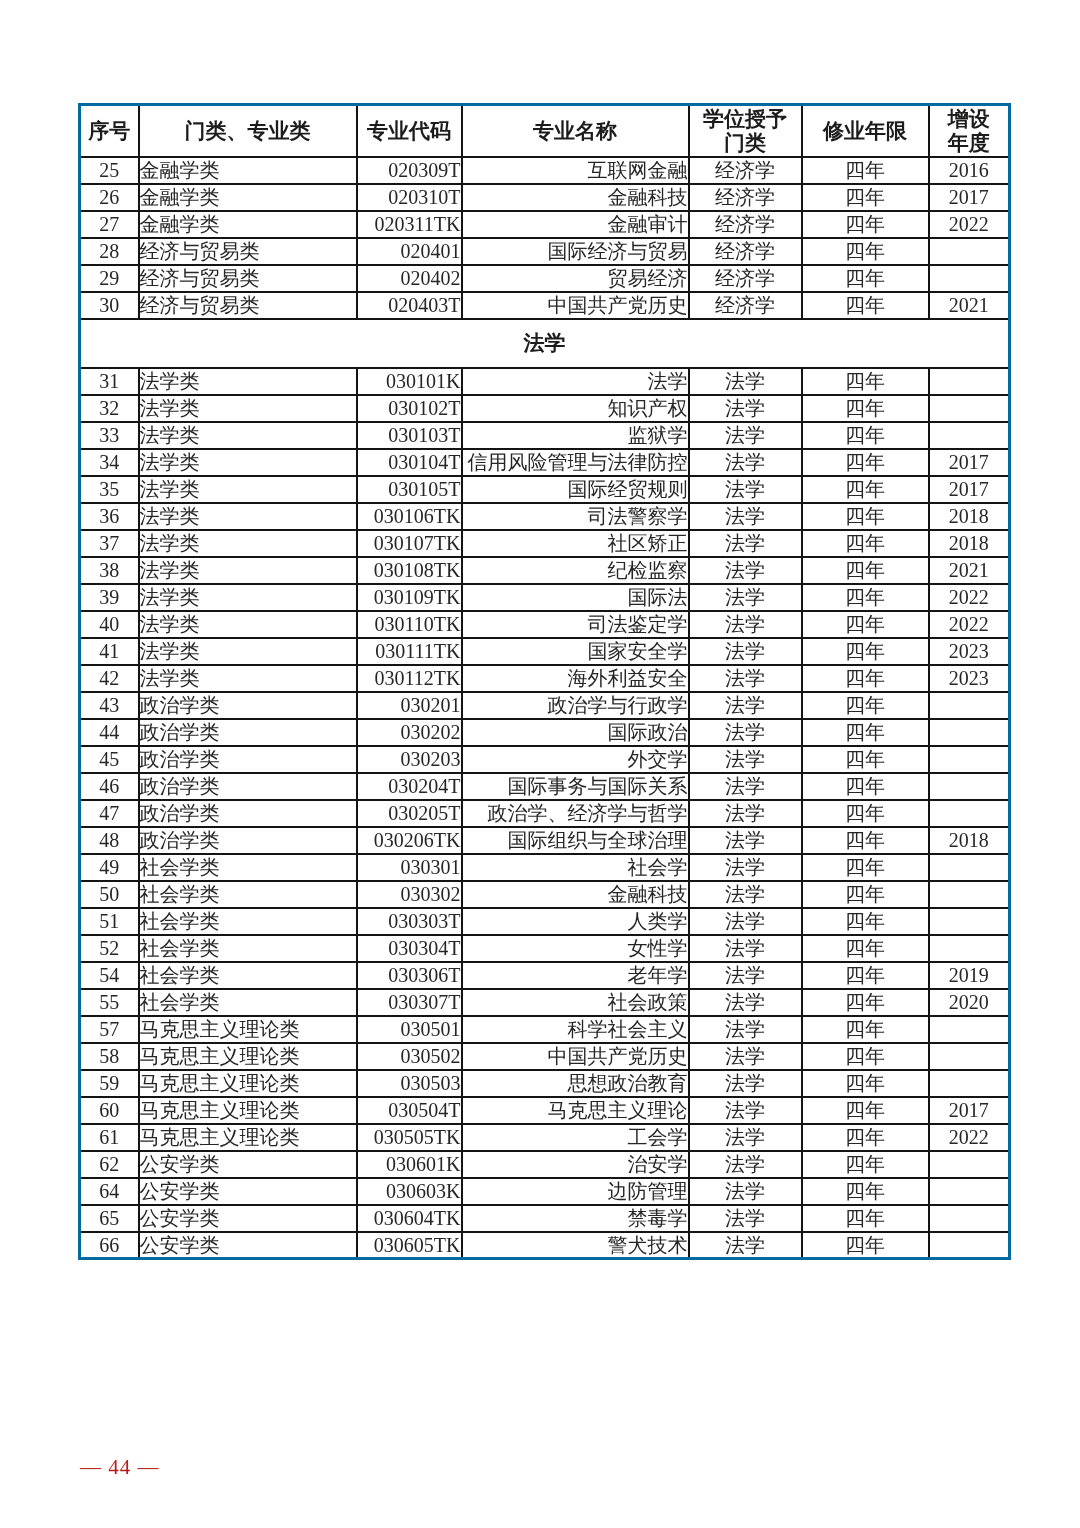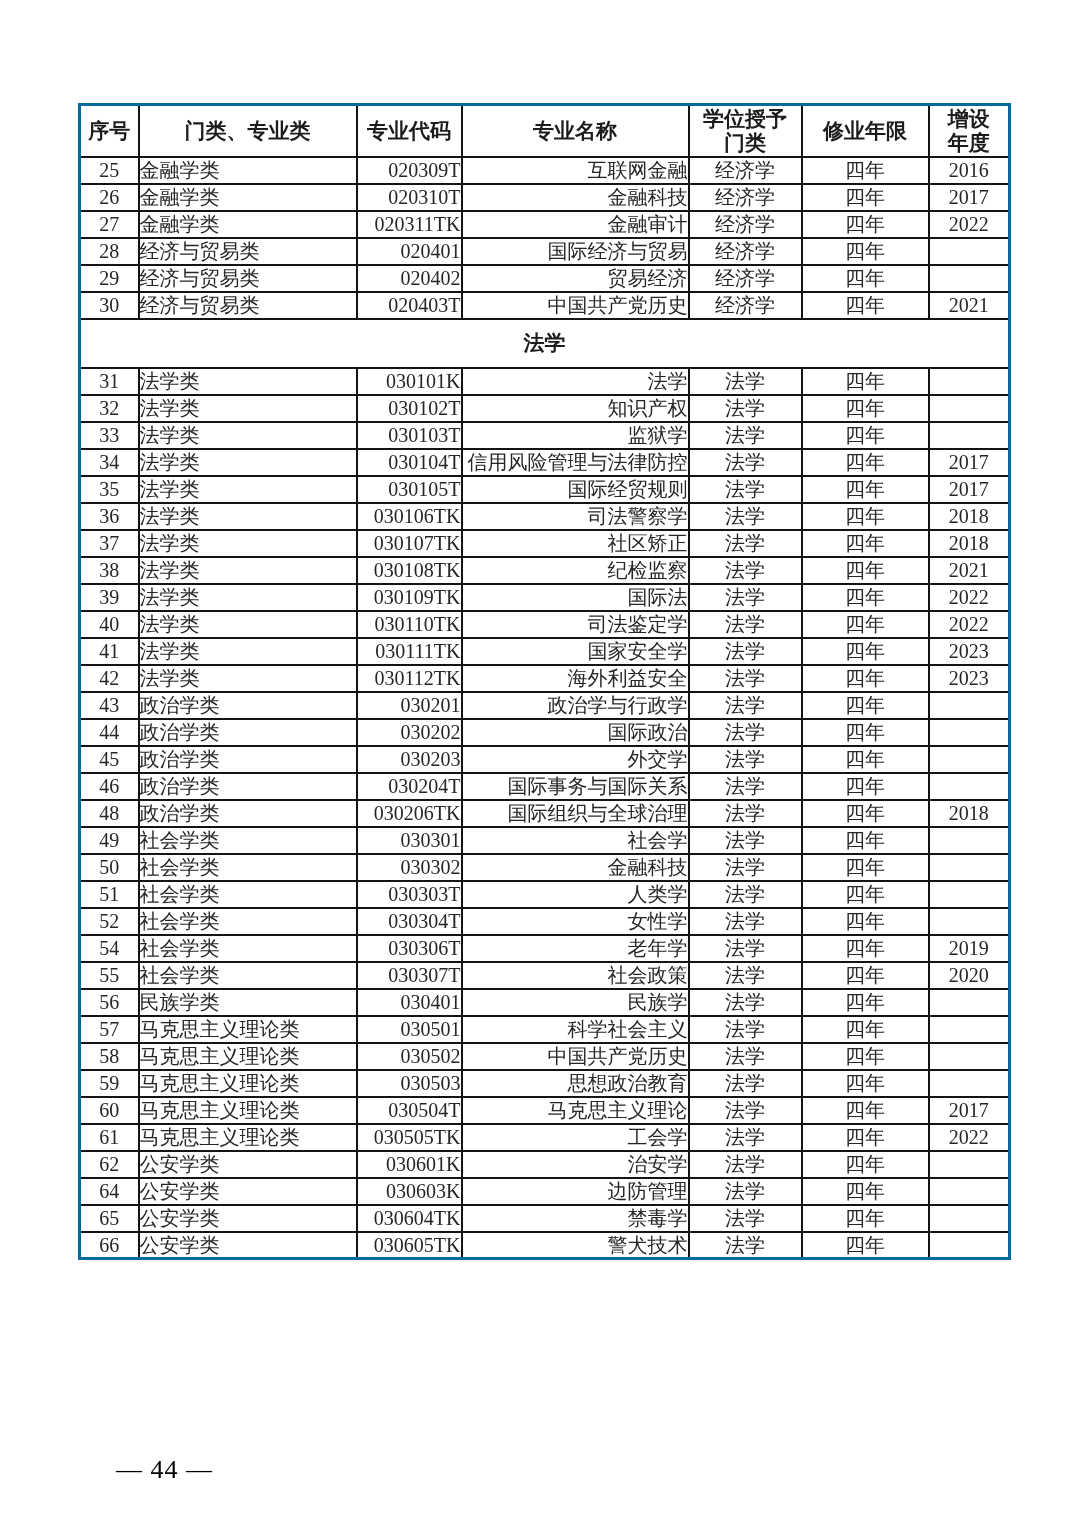--- a/index.html
+++ b/index.html
@@ -75,24 +75,23 @@
     font-family: "Liberation Sans", "DejaVu Sans", sans-serif;
     font-weight: 700;
     font-size: 21px;
     text-align: center;
     color: #1c1c1c;
   }
   .page-footer {
     position: absolute;
     left: 80px;
     top: 1455px;
-    font-size: 26px;
-    color: #000000;
+    font-size: 21px;
+    color: #b91c1c;
     letter-spacing: 1px;
-    margin-left: 36px;
   }
 </style>
 </head>
 <body>
 
 <div class="doc-page">
 
   <table class="majors">
     <colgroup>
       <col class="w-no">
@@ -312,20 +311,29 @@
         <tr class="data-row">
           <td class="c-no">46</td>
           <td class="c-category">政治学类</td>
           <td class="c-code">030204T</td>
           <td class="c-name">国际事务与国际关系</td>
           <td class="c-degree">法学</td>
           <td class="c-years">四年</td>
           <td class="c-year_added"></td>
         </tr>
         <tr class="data-row">
+          <td class="c-no">47</td>
+          <td class="c-category">政治学类</td>
+          <td class="c-code">030205T</td>
+          <td class="c-name">政治学、经济学与哲学</td>
+          <td class="c-degree">法学</td>
+          <td class="c-years">四年</td>
+          <td class="c-year_added"></td>
+        </tr>
+        <tr class="data-row">
           <td class="c-no">48</td>
           <td class="c-category">政治学类</td>
           <td class="c-code">030206TK</td>
           <td class="c-name">国际组织与全球治理</td>
           <td class="c-degree">法学</td>
           <td class="c-years">四年</td>
           <td class="c-year_added">2018</td>
         </tr>
         <tr class="data-row">
           <td class="c-no">49</td>
@@ -373,29 +381,20 @@
           <td class="c-year_added">2019</td>
         </tr>
         <tr class="data-row">
           <td class="c-no">55</td>
           <td class="c-category">社会学类</td>
           <td class="c-code">030307T</td>
           <td class="c-name">社会政策</td>
           <td class="c-degree">法学</td>
           <td class="c-years">四年</td>
           <td class="c-year_added">2020</td>
-        </tr>
-        <tr class="data-row">
-          <td class="c-no">56</td>
-          <td class="c-category">民族学类</td>
-          <td class="c-code">030401</td>
-          <td class="c-name">民族学</td>
-          <td class="c-degree">法学</td>
-          <td class="c-years">四年</td>
-          <td class="c-year_added"></td>
         </tr>
         <tr class="data-row">
           <td class="c-no">57</td>
           <td class="c-category">马克思主义理论类</td>
           <td class="c-code">030501</td>
           <td class="c-name">科学社会主义</td>
           <td class="c-degree">法学</td>
           <td class="c-years">四年</td>
           <td class="c-year_added"></td>
         </tr>

